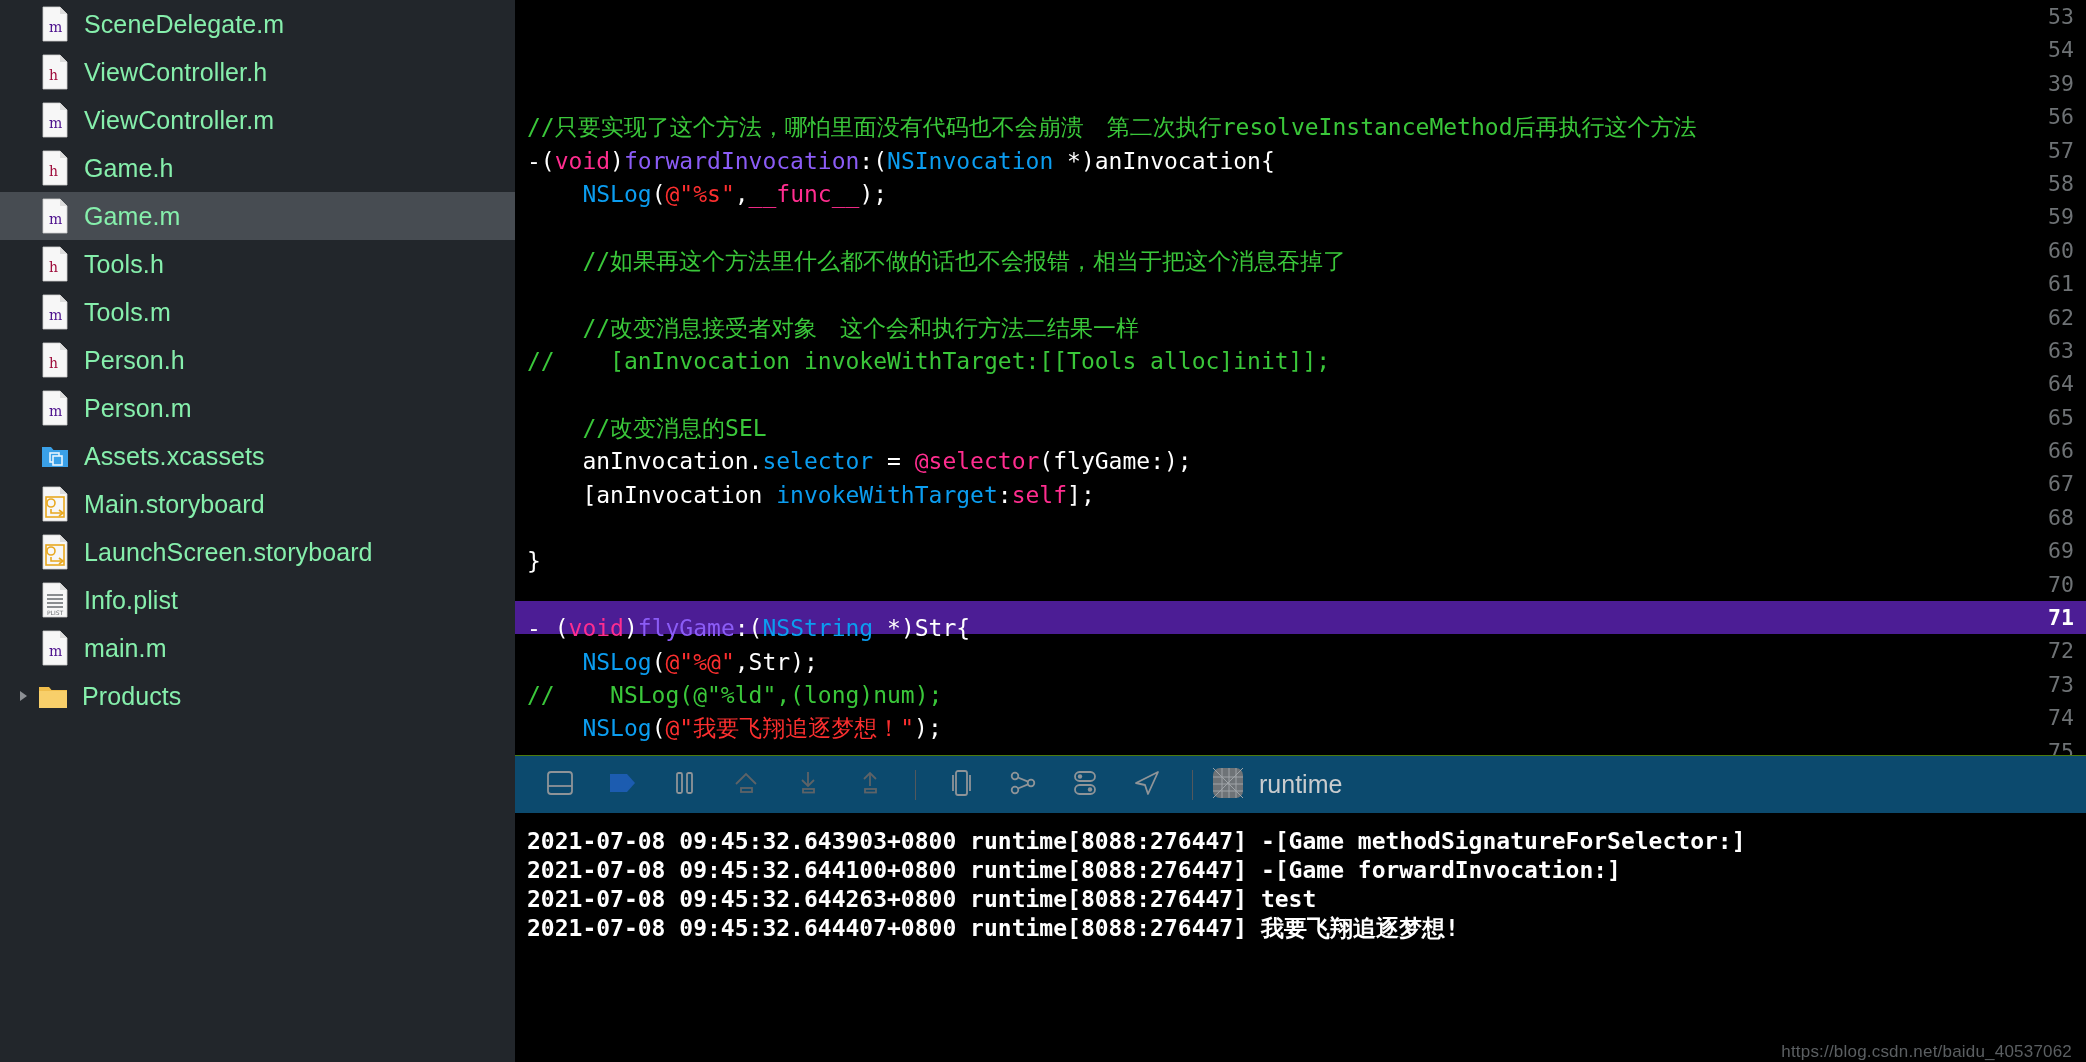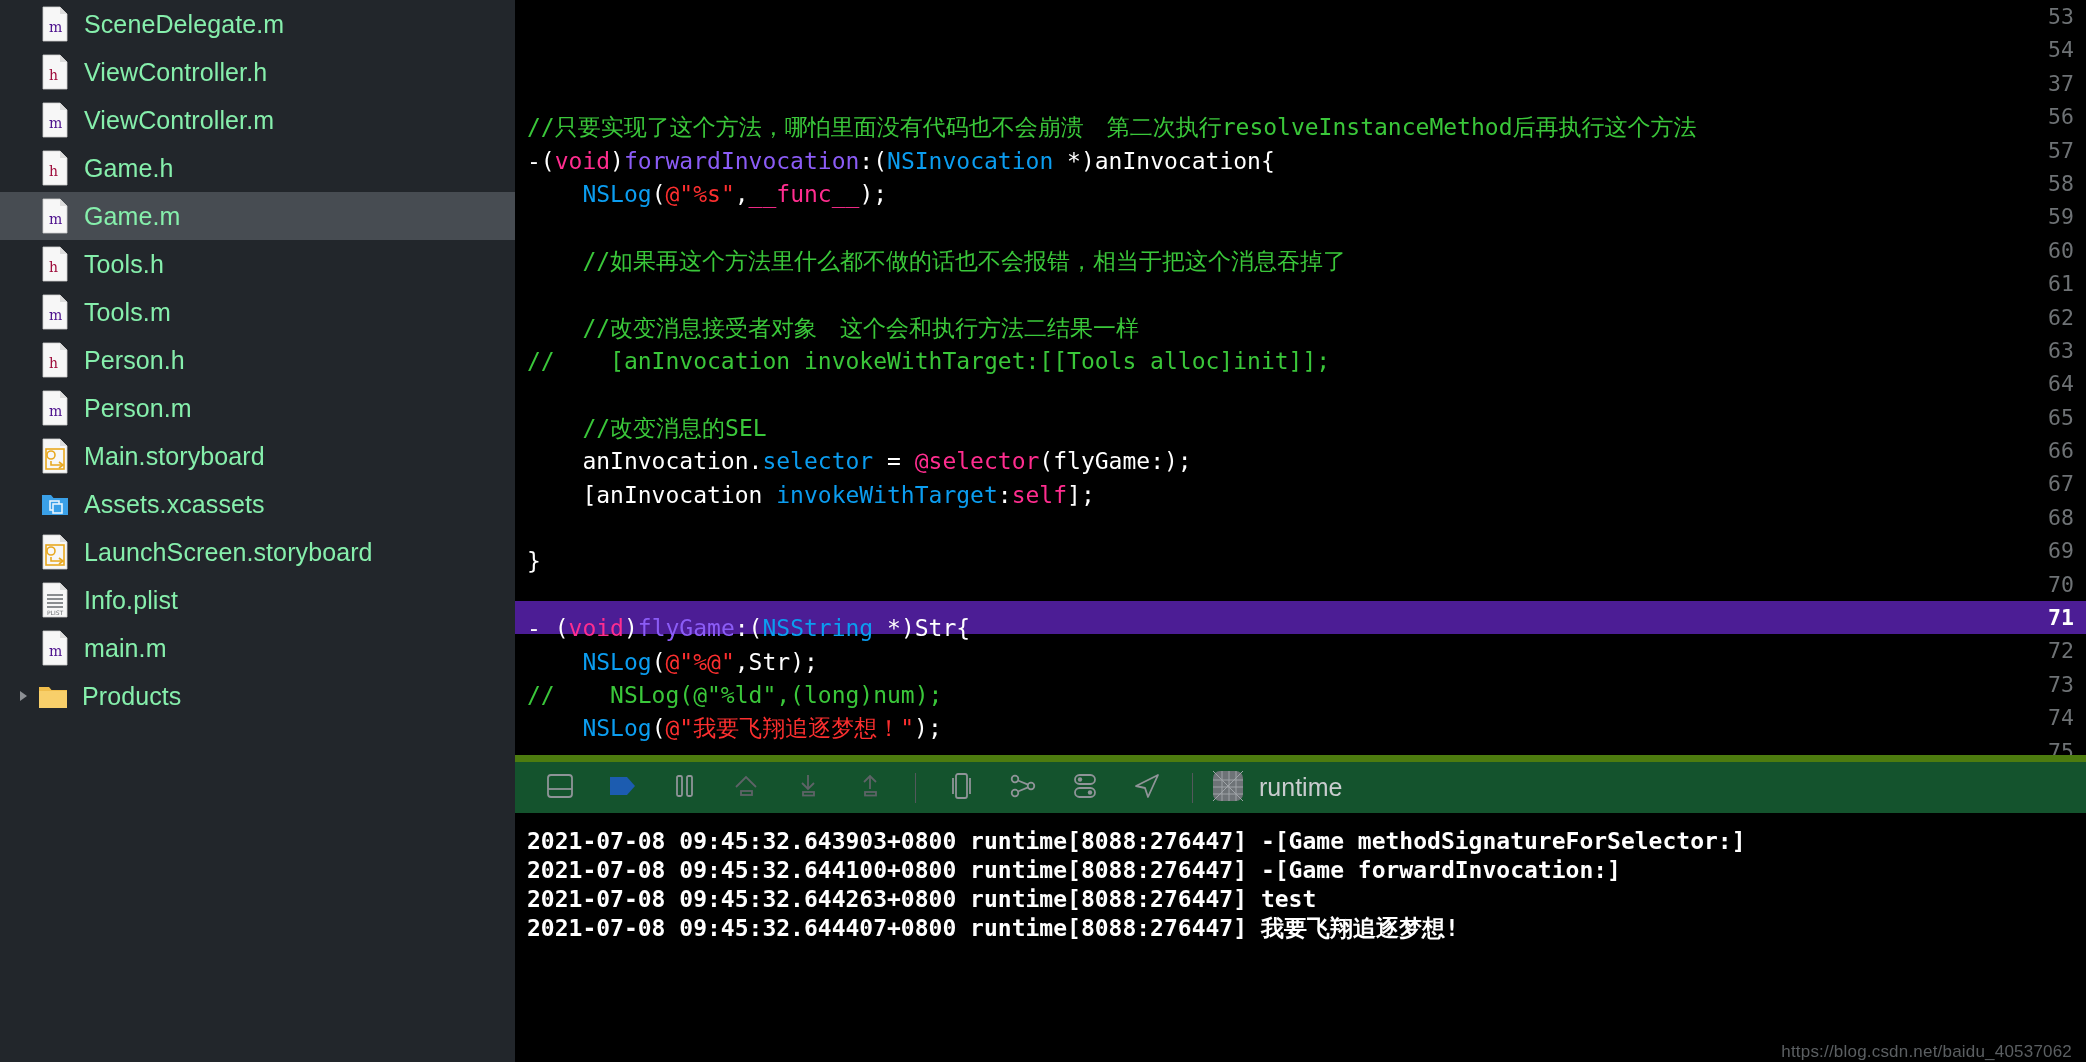--- a/index.html
+++ b/index.html
@@ -97,22 +97,22 @@
   .c-kw   { color:#ff2d8f; }
   .c-typ  { color:#0b9df0; }
   .c-meth { color:#8b5cf6; }
   .c-str  { color:#fc2f2f; }
   .c-plain{ color:#ffffff; }
 
   
   #debug-bar{
     flex:0 0 58px;
     height:58px;
-    background:#14532d;
-    border-top:7px solid #4d7c0f;
+    background:#0c4a6e;
+    border-top:1px solid #4d7c0f;
     display:flex;
     align-items:center;
     padding-left:14px;
     gap:0px;
   }
   .dbtn{
     width:62px; height:58px;
     display:flex; align-items:center; justify-content:center;
     flex:0 0 62px;
   }
@@ -242,39 +242,39 @@
           <span class="file-icon"><svg width="30" height="36" viewBox="0 0 30 36">
               <path d="M3 1 L20 1 L27 8 L27 35 L3 35 Z" fill="#f7f7f7" stroke="#cfcfcf" stroke-width="0.8"></path>
               <path d="M20 1 L27 8 L20 8 Z" fill="#dcdcdc"></path>
               <text x="9" y="26" font-family="DejaVu Serif, serif" font-size="14" fill="#4b0f8c">m</text>
             </svg></span>
           <span class="nav-label">Person.m</span>
         </div>
         <div class="nav-row">
           <span class="nav-indent"></span>
           <span class="file-icon"><svg width="30" height="36" viewBox="0 0 30 36">
+              <path d="M2 9 L11 9 L13.5 12 L28 12 L28 29 L2 29 Z" fill="#3aa0e8"></path>
+              <rect x="10" y="15" width="9" height="9" fill="none" stroke="#e8f4fd" stroke-width="1.6"></rect>
+              <rect x="13" y="18" width="9" height="9" fill="#3aa0e8" stroke="#e8f4fd" stroke-width="1.6"></rect>
+            </svg></span>
+          <span class="nav-label">Assets.xcassets</span>
+        </div>
+        <div class="nav-row">
+          <span class="nav-indent"></span>
+          <span class="file-icon"><svg width="30" height="36" viewBox="0 0 30 36">
               <path d="M3 1 L20 1 L27 8 L27 35 L3 35 Z" fill="#f7f7f7" stroke="#cfcfcf" stroke-width="0.8"></path>
               <path d="M20 1 L27 8 L20 8 Z" fill="#dcdcdc"></path>
               <g stroke="#e8a820" stroke-width="1.6" fill="none">
                 <circle cx="11" cy="17" r="4"></circle>
                 <path d="M11 23 L11 27 L22 27"></path>
                 <path d="M19 24 L23 27 L19 30"></path>
                 <rect x="6" y="11" width="18" height="20"></rect>
               </g>
             </svg></span>
           <span class="nav-label">Main.storyboard</span>
-        </div>
-        <div class="nav-row">
-          <span class="nav-indent"></span>
-          <span class="file-icon"><svg width="30" height="36" viewBox="0 0 30 36">
-              <path d="M2 9 L11 9 L13.5 12 L28 12 L28 29 L2 29 Z" fill="#3aa0e8"></path>
-              <rect x="10" y="15" width="9" height="9" fill="none" stroke="#e8f4fd" stroke-width="1.6"></rect>
-              <rect x="13" y="18" width="9" height="9" fill="#3aa0e8" stroke="#e8f4fd" stroke-width="1.6"></rect>
-            </svg></span>
-          <span class="nav-label">Assets.xcassets</span>
         </div>
         <div class="nav-row">
           <span class="nav-indent"></span>
           <span class="file-icon"><svg width="30" height="36" viewBox="0 0 30 36">
               <path d="M3 1 L20 1 L27 8 L27 35 L3 35 Z" fill="#f7f7f7" stroke="#cfcfcf" stroke-width="0.8"></path>
               <path d="M20 1 L27 8 L20 8 Z" fill="#dcdcdc"></path>
               <g stroke="#e8a820" stroke-width="1.6" fill="none">
                 <circle cx="11" cy="17" r="4"></circle>
                 <path d="M11 23 L11 27 L22 27"></path>
                 <path d="M19 24 L23 27 L19 30"></path>
@@ -320,21 +320,21 @@
           <span class="nav-label">Products</span>
         </div>
       </div>
   </div>
 
   <div id="editor-col">
 
     <div id="code-area">
         <div class="code-line"><span class="ln">53</span><span class="ctext"></span></div>
         <div class="code-line"><span class="ln">54</span><span class="ctext"><span class="c-com">//只要实现了这个方法，哪怕里面没有代码也不会崩溃　第二次执行resolveInstanceMethod后再执行这个方法</span></span></div>
-        <div class="code-line"><span class="ln">37</span><span class="ctext"><span class="c-plain">-(</span><span class="c-kw">void</span><span class="c-plain">)</span><span class="c-meth">forwardInvocation</span><span class="c-plain">:(</span><span class="c-typ">NSInvocation</span><span class="c-plain"> *)anInvocation{</span></span></div>
+        <div class="code-line"><span class="ln">39</span><span class="ctext"><span class="c-plain">-(</span><span class="c-kw">void</span><span class="c-plain">)</span><span class="c-meth">forwardInvocation</span><span class="c-plain">:(</span><span class="c-typ">NSInvocation</span><span class="c-plain"> *)anInvocation{</span></span></div>
         <div class="code-line"><span class="ln">56</span><span class="ctext"><span class="c-plain">    </span><span class="c-typ">NSLog</span><span class="c-plain">(</span><span class="c-str">@"%s"</span><span class="c-plain">,</span><span class="c-kw">__func__</span><span class="c-plain">);</span></span></div>
         <div class="code-line"><span class="ln">57</span><span class="ctext"></span></div>
         <div class="code-line"><span class="ln">58</span><span class="ctext"><span class="c-com">    //如果再这个方法里什么都不做的话也不会报错，相当于把这个消息吞掉了</span></span></div>
         <div class="code-line"><span class="ln">59</span><span class="ctext"></span></div>
         <div class="code-line"><span class="ln">60</span><span class="ctext"><span class="c-com">    //改变消息接受者对象　这个会和执行方法二结果一样</span></span></div>
         <div class="code-line"><span class="ln">61</span><span class="ctext"><span class="c-com">//    [anInvocation invokeWithTarget:[[Tools alloc]init]];</span></span></div>
         <div class="code-line"><span class="ln">62</span><span class="ctext"></span></div>
         <div class="code-line"><span class="ln">63</span><span class="ctext"><span class="c-com">    //改变消息的SEL</span></span></div>
         <div class="code-line"><span class="ln">64</span><span class="ctext"><span class="c-plain">    anInvocation.</span><span class="c-typ">selector</span><span class="c-plain"> = </span><span class="c-kw">@selector</span><span class="c-plain">(flyGame:);</span></span></div>
         <div class="code-line"><span class="ln">65</span><span class="ctext"><span class="c-plain">    [anInvocation </span><span class="c-typ">invokeWithTarget</span><span class="c-plain">:</span><span class="c-kw">self</span><span class="c-plain">];</span></span></div>

